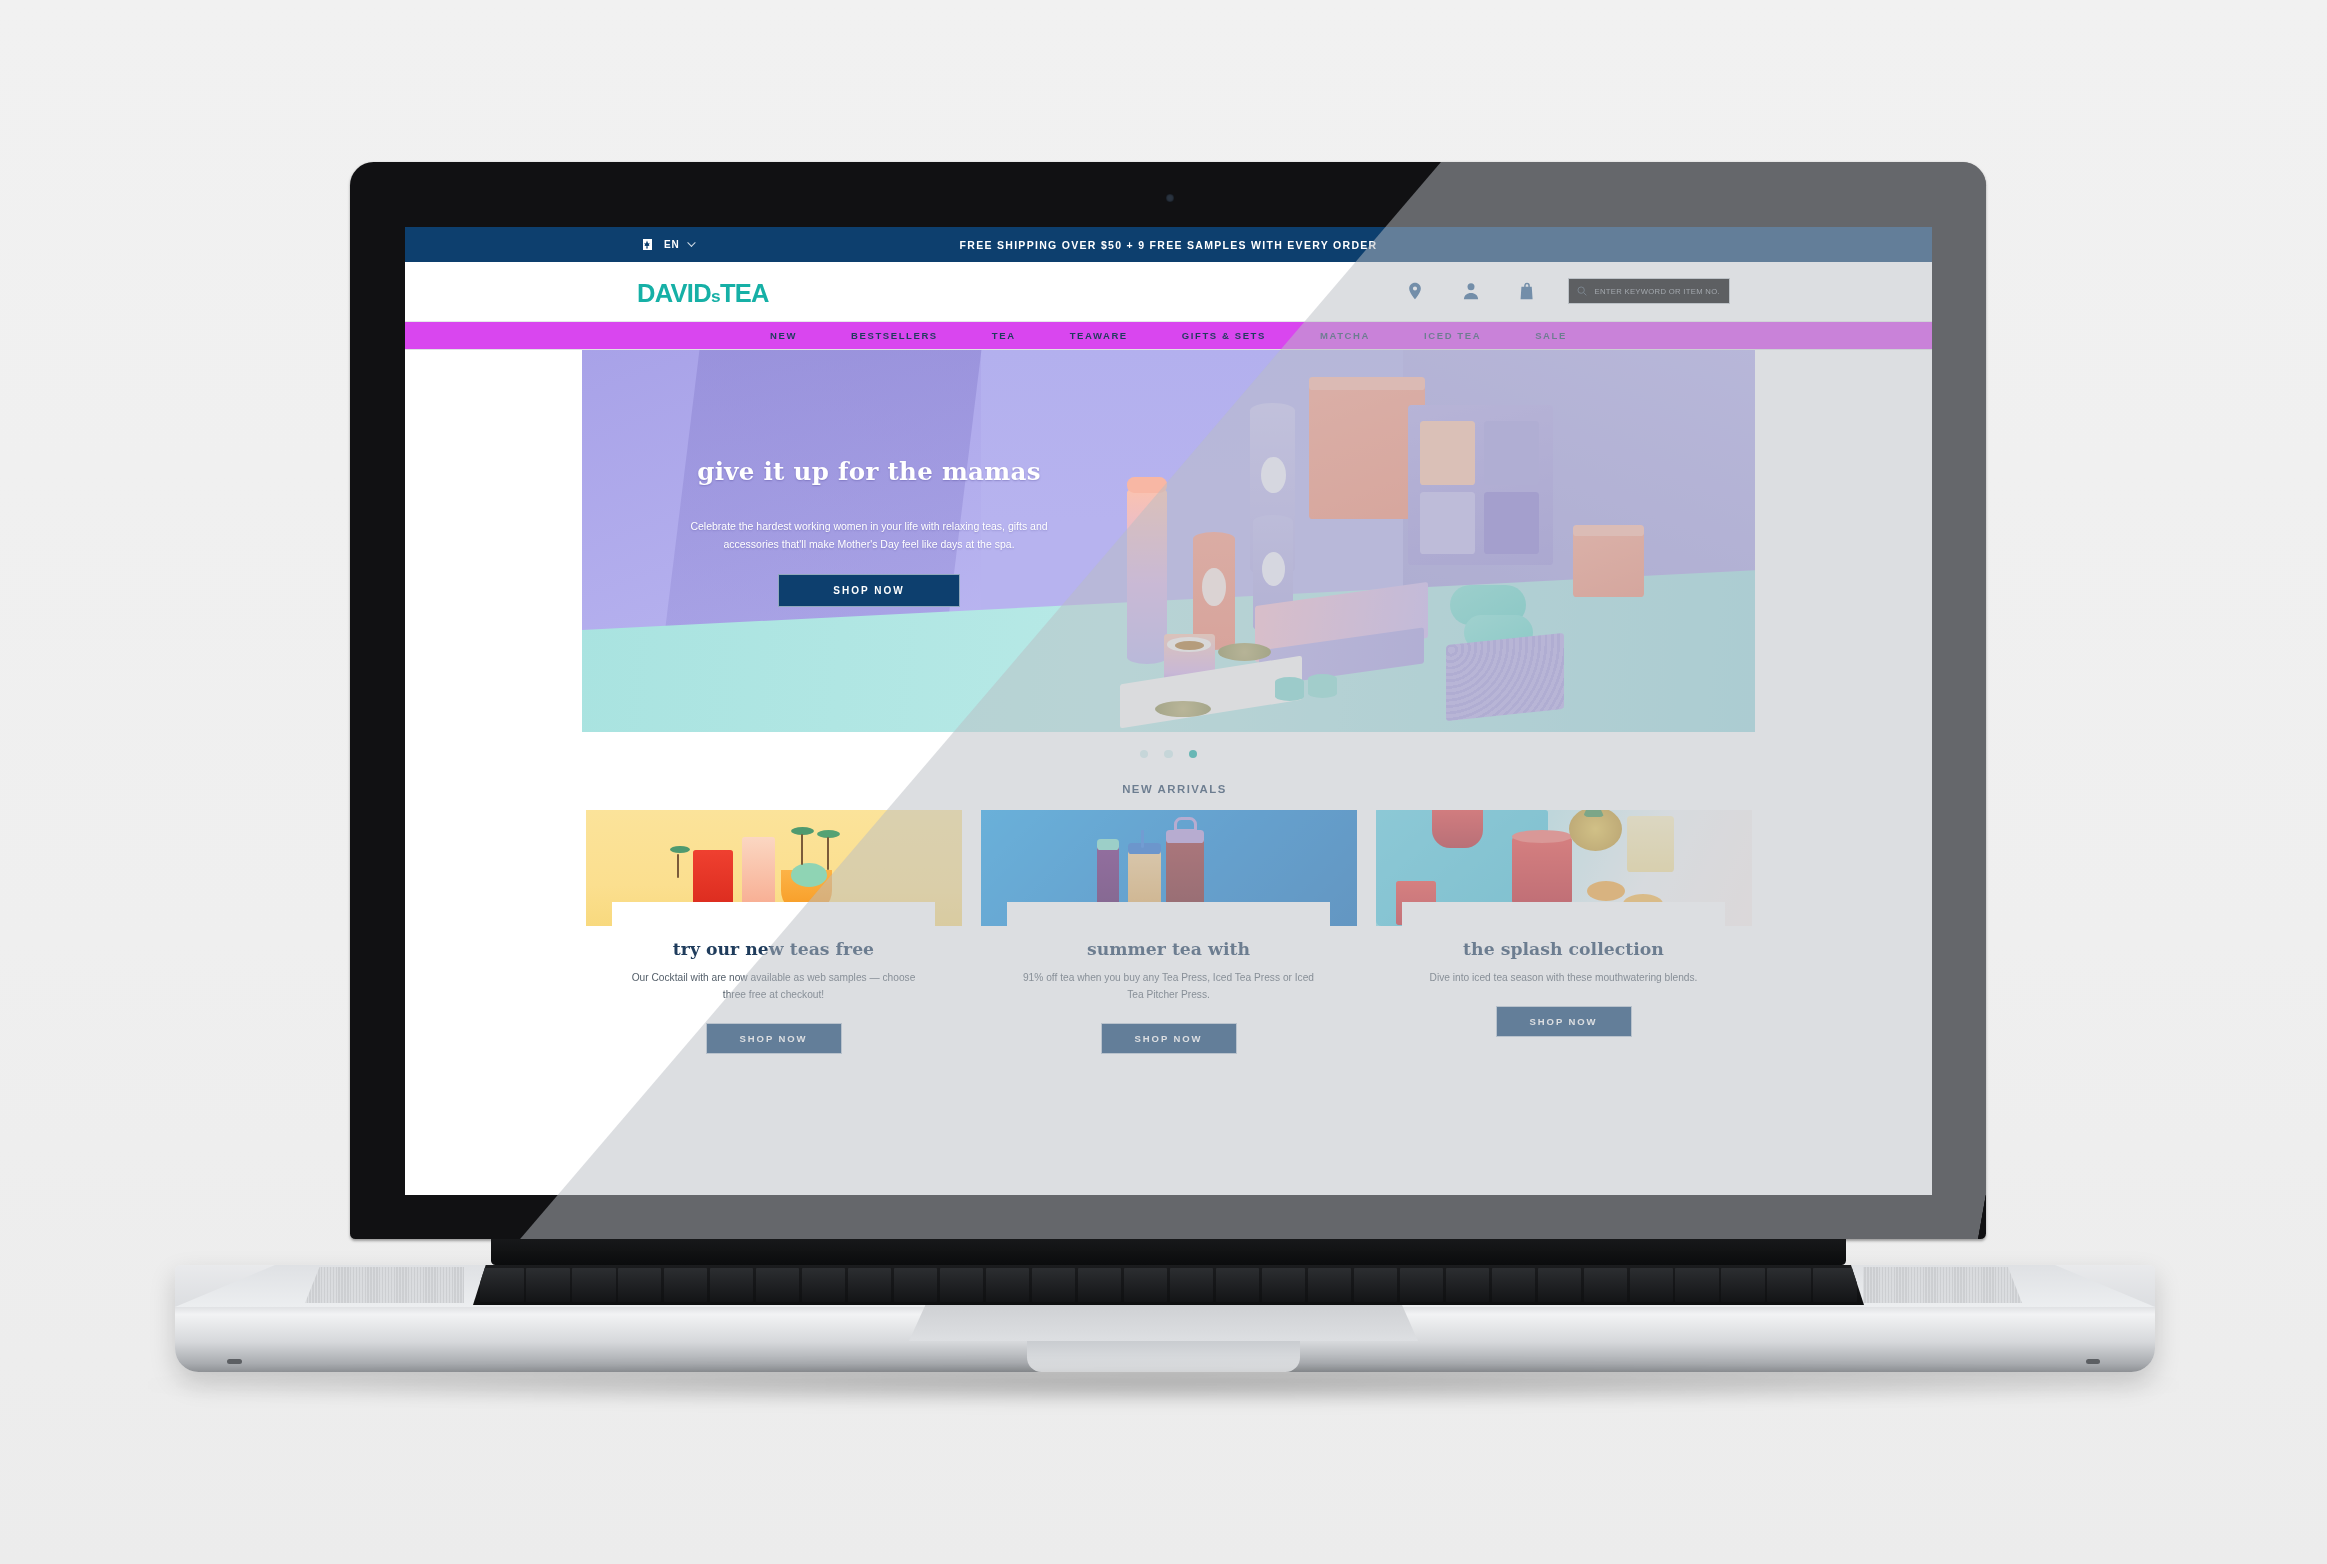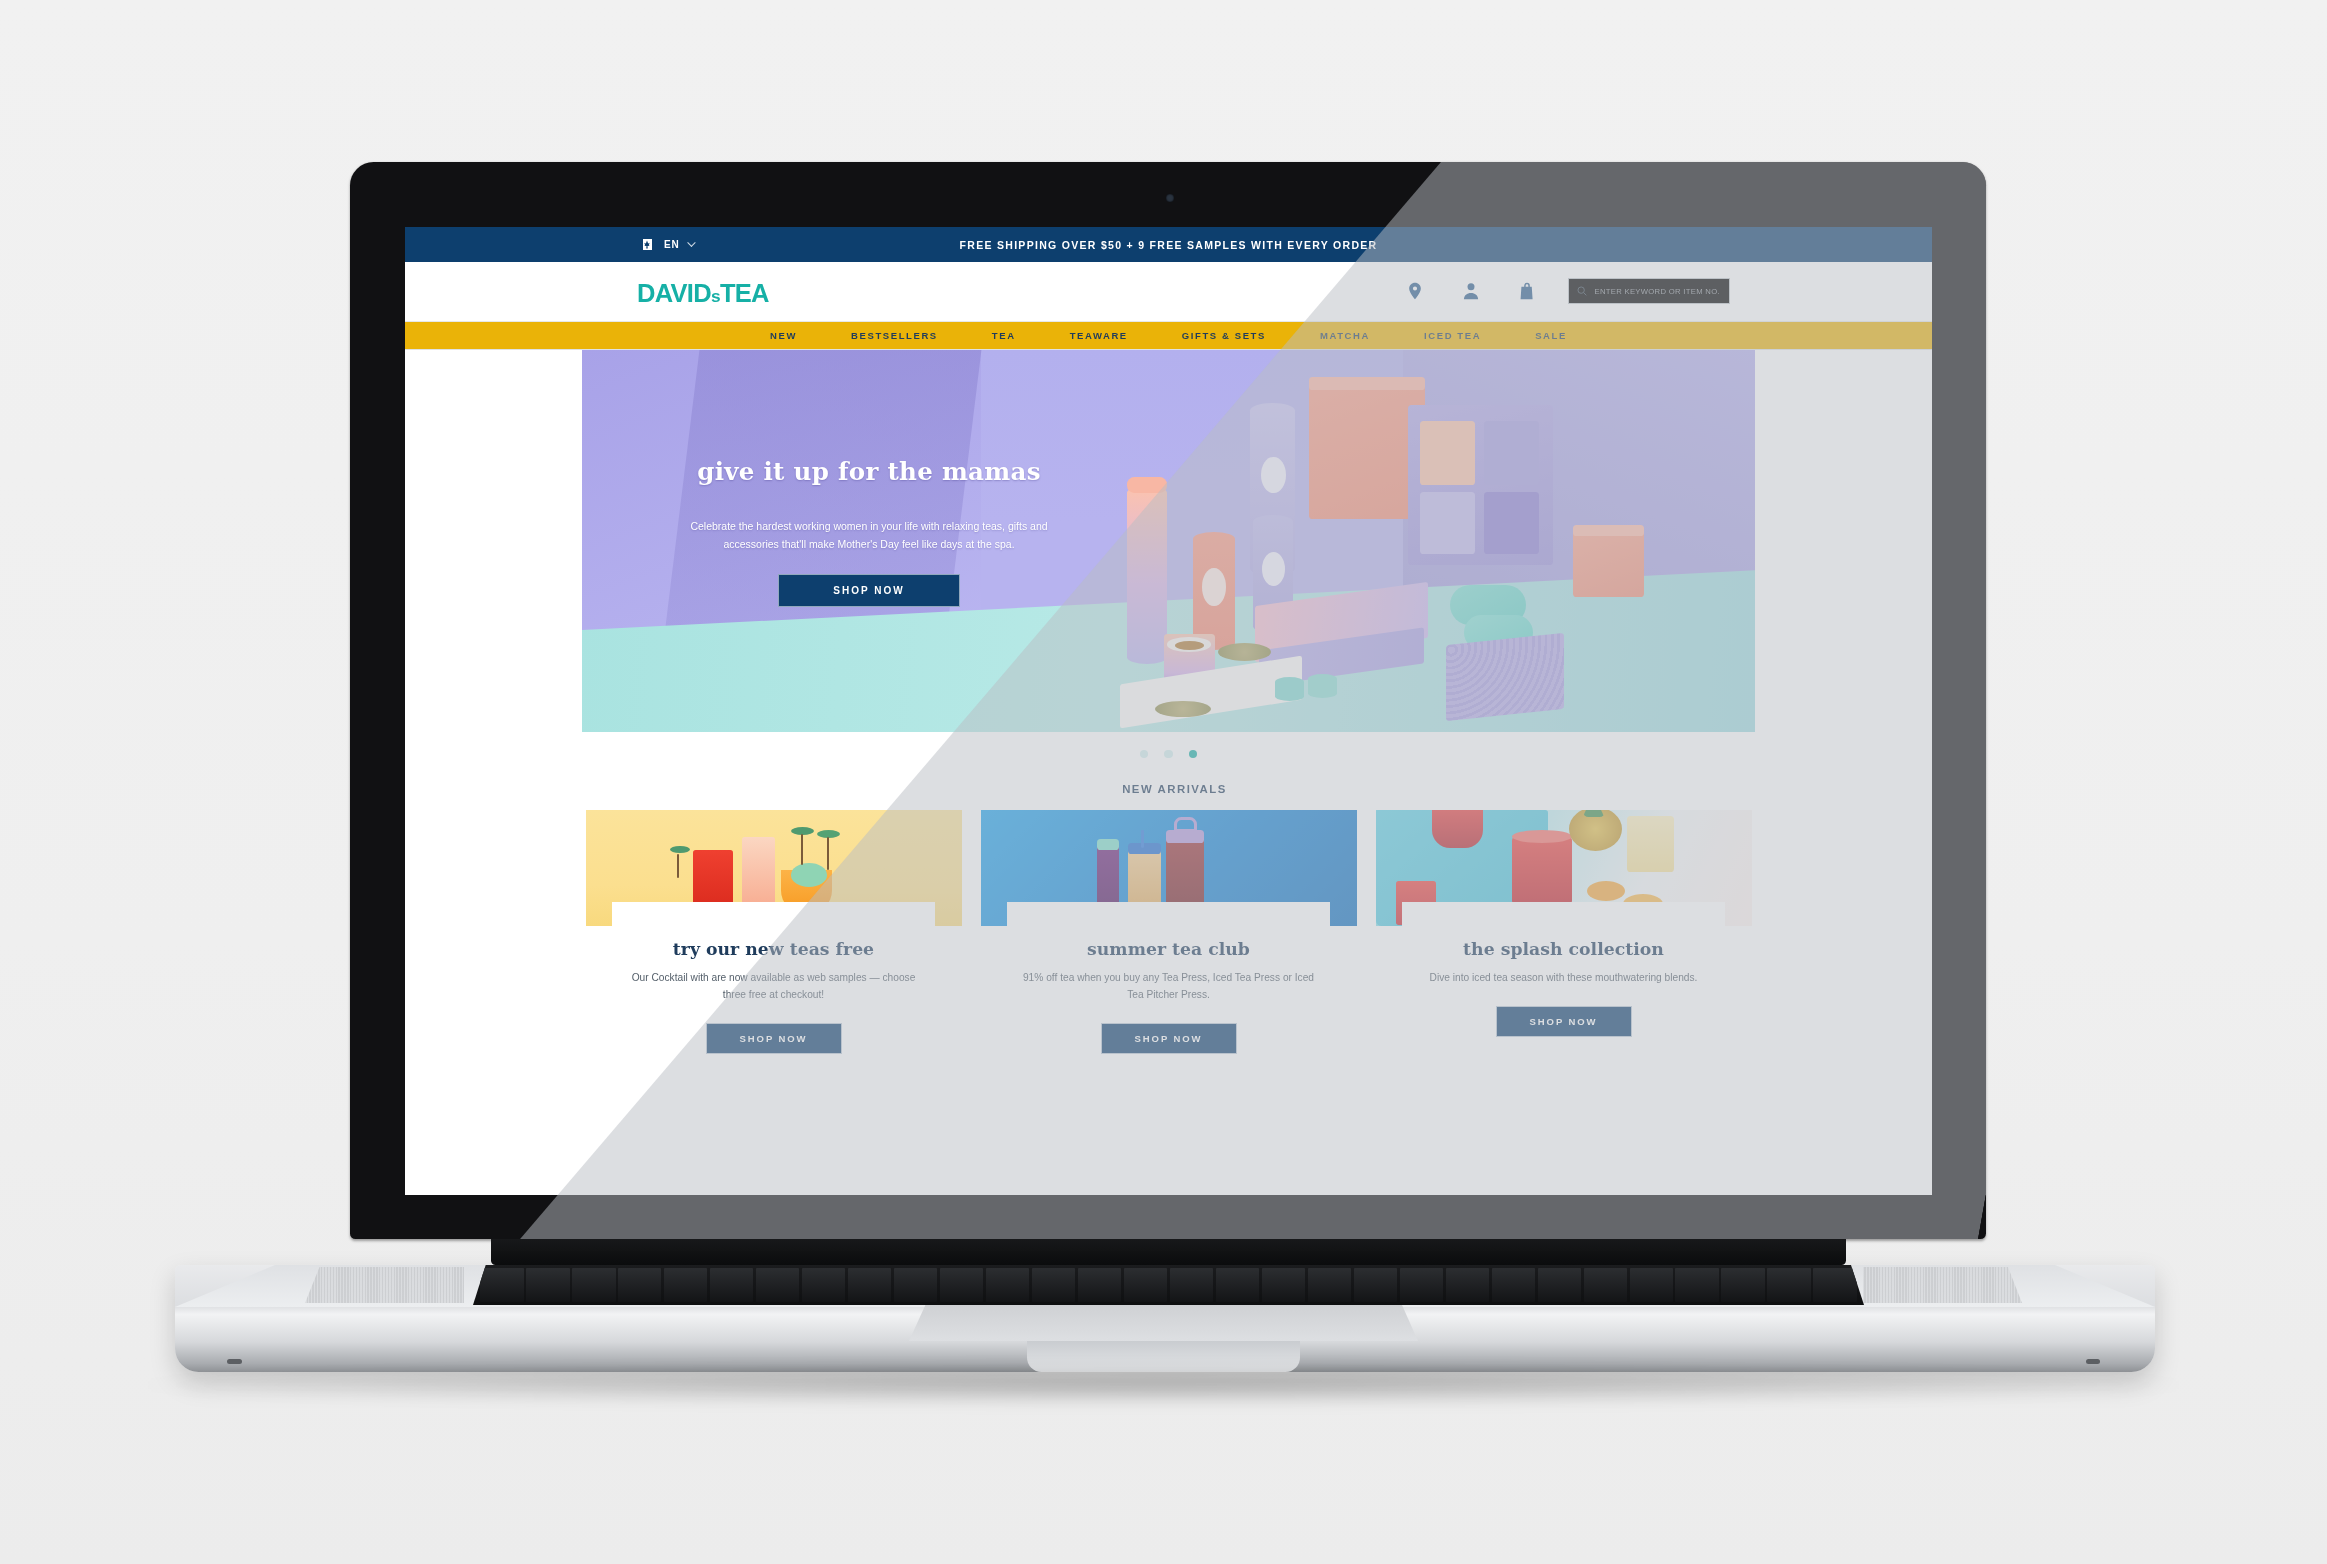--- a/index.html
+++ b/index.html
@@ -79,21 +79,21 @@
   .hdr-icons { position:absolute; right:395px; top:18px; display:flex; gap:36px; align-items:center; }
   .hicon { width:20px; height:22px; color:#2d5f8f; display:flex; align-items:center; justify-content:center;}
   .hicon svg { width:100%; height:100%; fill:#2d5f8f; }
   .searchbox { position:absolute; right:202px; top:16.4px; width:162px; height:25.5px;
                border:0.9px solid #bfc4c8; background:#000000; display:flex; align-items:center;
                padding:0 7.3px; gap:6.4px; }
   .searchbox svg { width:11.8px; height:11.8px; stroke:#3c4a57; fill:none; stroke-width:2; }
   .search-ph { font-size:7.7px; letter-spacing:0.3px; color:#8d9399; white-space:nowrap; }
 
   .nav { height:29px; border-top:0.9px solid #e6e8ea; border-bottom:0.9px solid #dfe2e4;
-         display:flex; align-items:center; justify-content:center; gap:0; background:#eab308; }
+         display:flex; align-items:center; justify-content:center; gap:0; background:#d946ef; }
   .nav a { font-size:9.5px; font-weight:bold; letter-spacing:1.6px; color:#1f3c5c;
            text-decoration:none; padding:0 27px; white-space:nowrap; }
 
   
   .hero { position:relative; margin:0 auto; width:1173px; height:382px; overflow:hidden; }
   .hero-bg { position:absolute; inset:0;
      background:
        
        linear-gradient(115deg, transparent 0 40%, rgba(167,226,226,0) 40%),
        linear-gradient(180deg,#b3b0ee 0%,#b7b3ef 45%,#b7b3ef 100%);
@@ -358,21 +358,21 @@
             <div class="glass" style="left:116px;top:29px;width:22px;height:11px;border-radius:3.6px;background:#7fe0cd;"></div>
             <div class="glass" style="left:147px;top:40px;width:33px;height:75px;background:linear-gradient(180deg,#f6cf93,#e0a551);"></div>
             <div class="glass" style="left:147px;top:33px;width:33px;height:11px;border-radius:3.6px;background:#1f6fd4;"></div>
             <div class="glass" style="left:160px;top:20px;width:3.6px;height:18px;background:#2a7ae0;"></div>
             <div class="glass" style="left:185px;top:29px;width:38px;height:85px;background:linear-gradient(180deg,#9c2f33,#6d1b22);"></div>
             <div class="glass" style="left:185px;top:20px;width:38px;height:12.7px;border-radius:3.6px;background:#b59adc;"></div>
             <div class="glass" style="left:193px;top:7.3px;width:23.6px;height:14.5px;border-radius:7.3px 7.3px 0 0;border:3.6px solid #b59adc;background:transparent;"></div>
             <div class="plate"></div>
           </div>
           <div class="card-body">
-            <div class="card-h">summer tea club</div>
+            <div class="card-h">summer tea with</div>
             <div class="card-p">91% off tea when you buy any Tea Press, Iced Tea Press or Iced Tea Pitcher Press.</div>
             <a href="#" class="card-btn">SHOP NOW</a>
           </div>
         </div>
 
         <div class="card">
           <div class="card-img art3">
             <div class="glass" style="left:0;top:0;width:46%;height:100%;background:linear-gradient(140deg,#5fd3e8,#46c2da);"></div>
             <div class="glass" style="left:136px;top:27px;width:60px;height:71px;border-radius:3.6px 3.6px 7.3px 7.3px;background:linear-gradient(180deg,#f0413c,#c41f28);"></div>
             <div class="glass" style="left:136px;top:20px;width:60px;height:12.7px;border-radius:50%;background:#f8736a;"></div>

